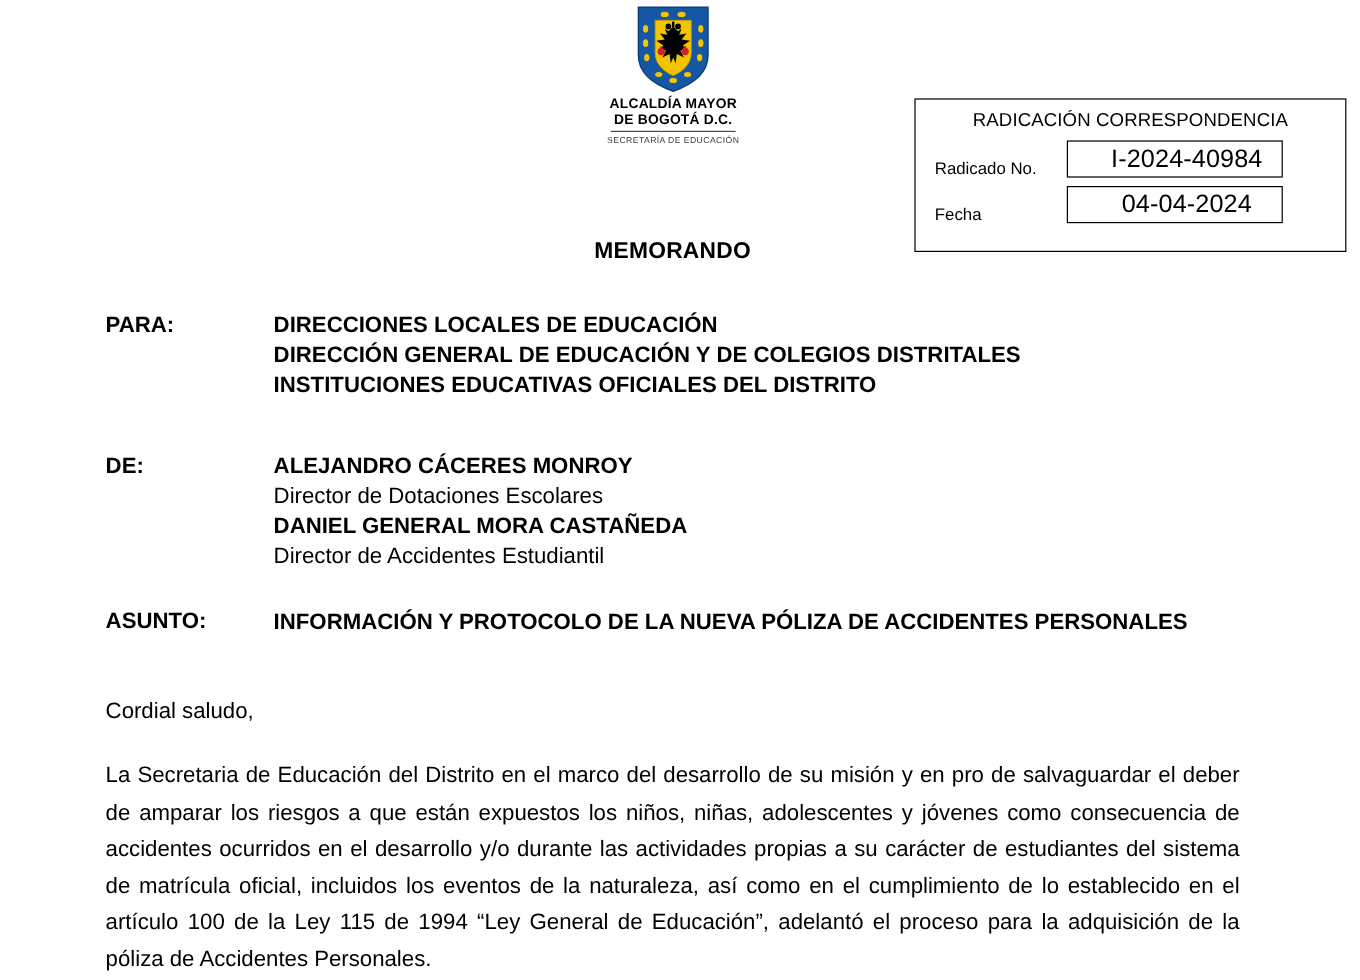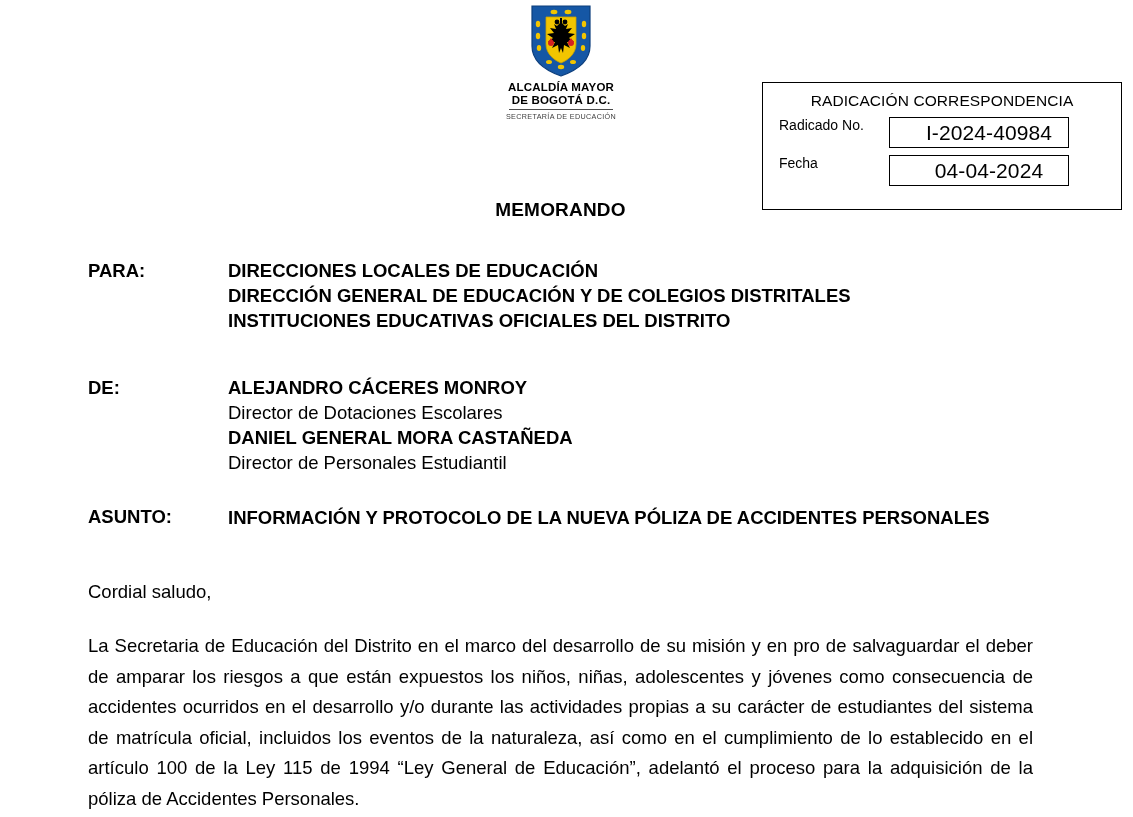--- a/index.html
+++ b/index.html
@@ -63,21 +63,21 @@
     background: #fff;
   }
   #radicacion-title {
     text-align: center;
     font-size: 15.5px;
     margin-top: 9px;
     letter-spacing: 0.1px;
   }
   .rad-row {
     display: flex;
-    align-items: flex-start;
+    align-items: flex-end;
     margin-top: 7px;
     padding-left: 16px;
   }
   .rad-label {
     font-size: 14px;
     width: 110px;
     flex: 0 0 110px;
   }
   .rad-value-box {
     border: 1.8px solid #000;
@@ -247,21 +247,21 @@
     <div class="fb-bold">INSTITUCIONES EDUCATIVAS OFICIALES DEL DISTRITO</div>
   </div>
 </div>
 
 <div class="field-row" id="row-de">
   <div class="field-label">DE:</div>
   <div class="field-body">
     <div class="fb-bold">ALEJANDRO CÁCERES MONROY</div>
     <div class="fb-normal">Director de Dotaciones Escolares</div>
     <div class="fb-bold">DANIEL GENERAL MORA CASTAÑEDA</div>
-    <div class="fb-normal">Director de Personales Estudiantil</div>
+    <div class="fb-normal">Director de Accidentes Estudiantil</div>
   </div>
 </div>
 
 <div class="field-row" id="row-asunto">
   <div class="field-label">ASUNTO:</div>
   <div class="field-body">
     <div id="asunto-text">INFORMACIÓN Y PROTOCOLO DE LA NUEVA PÓLIZA DE ACCIDENTES PERSONALES</div>
   </div>
 </div>
 

